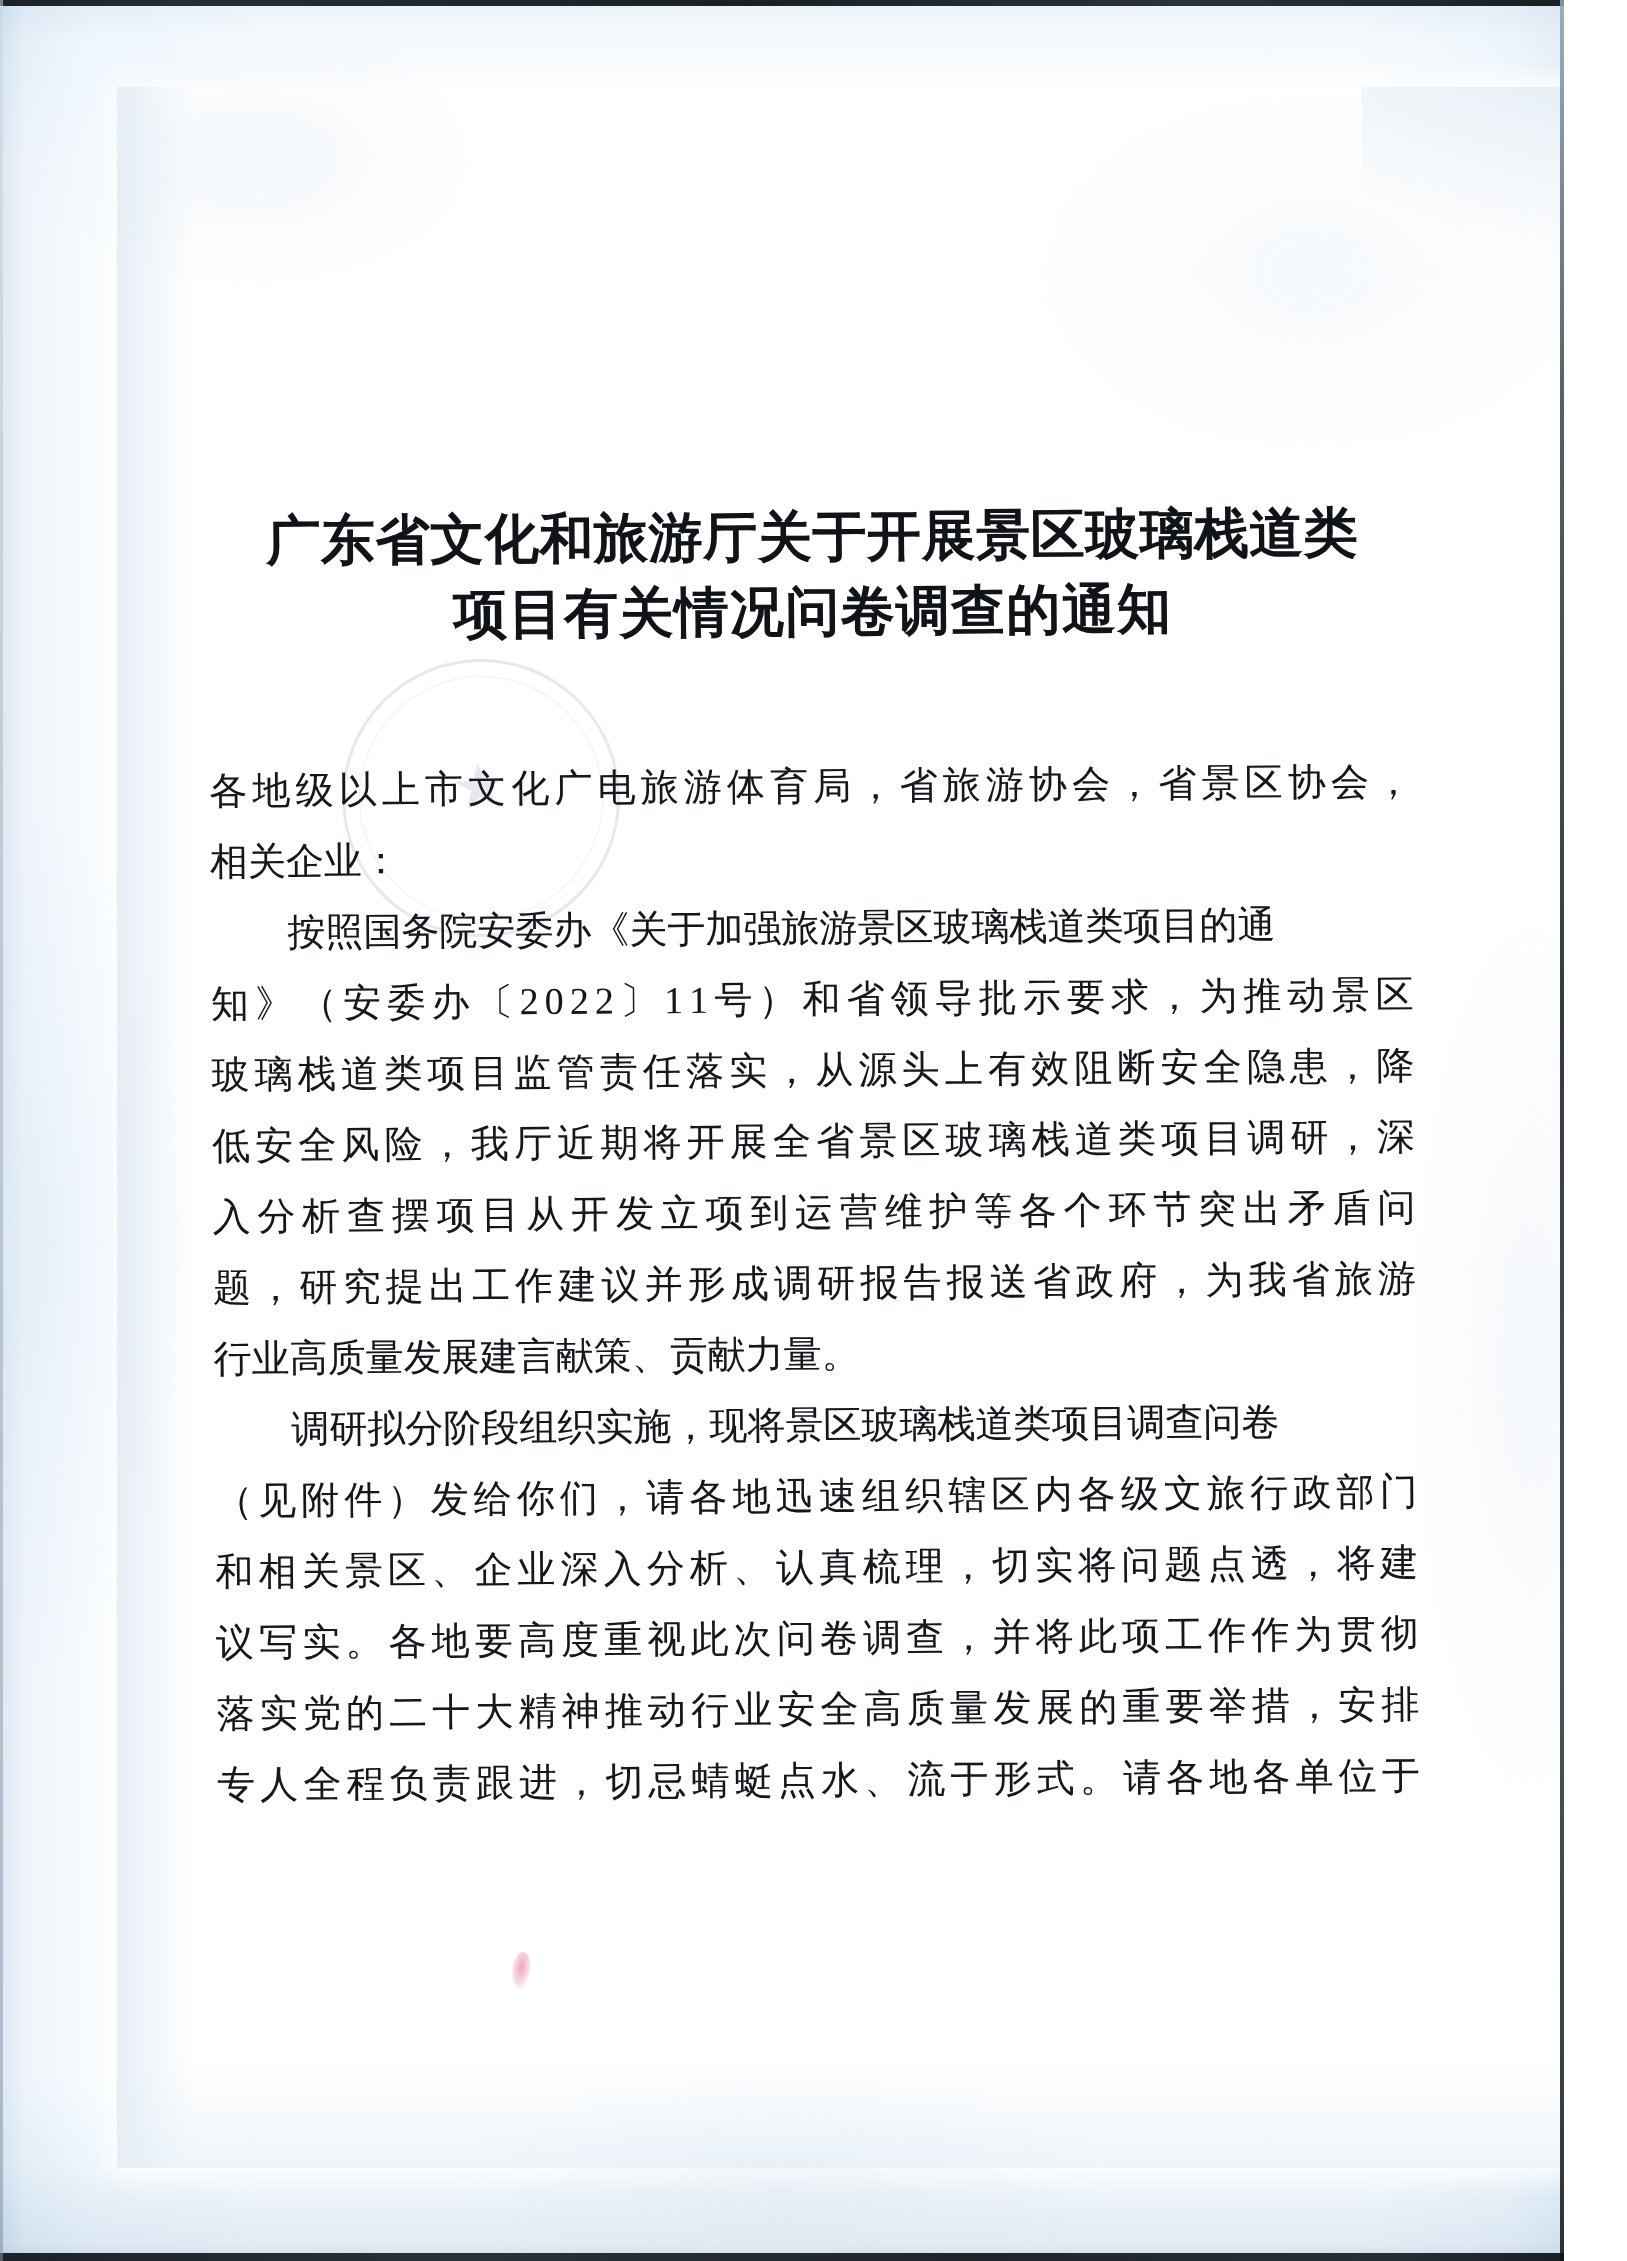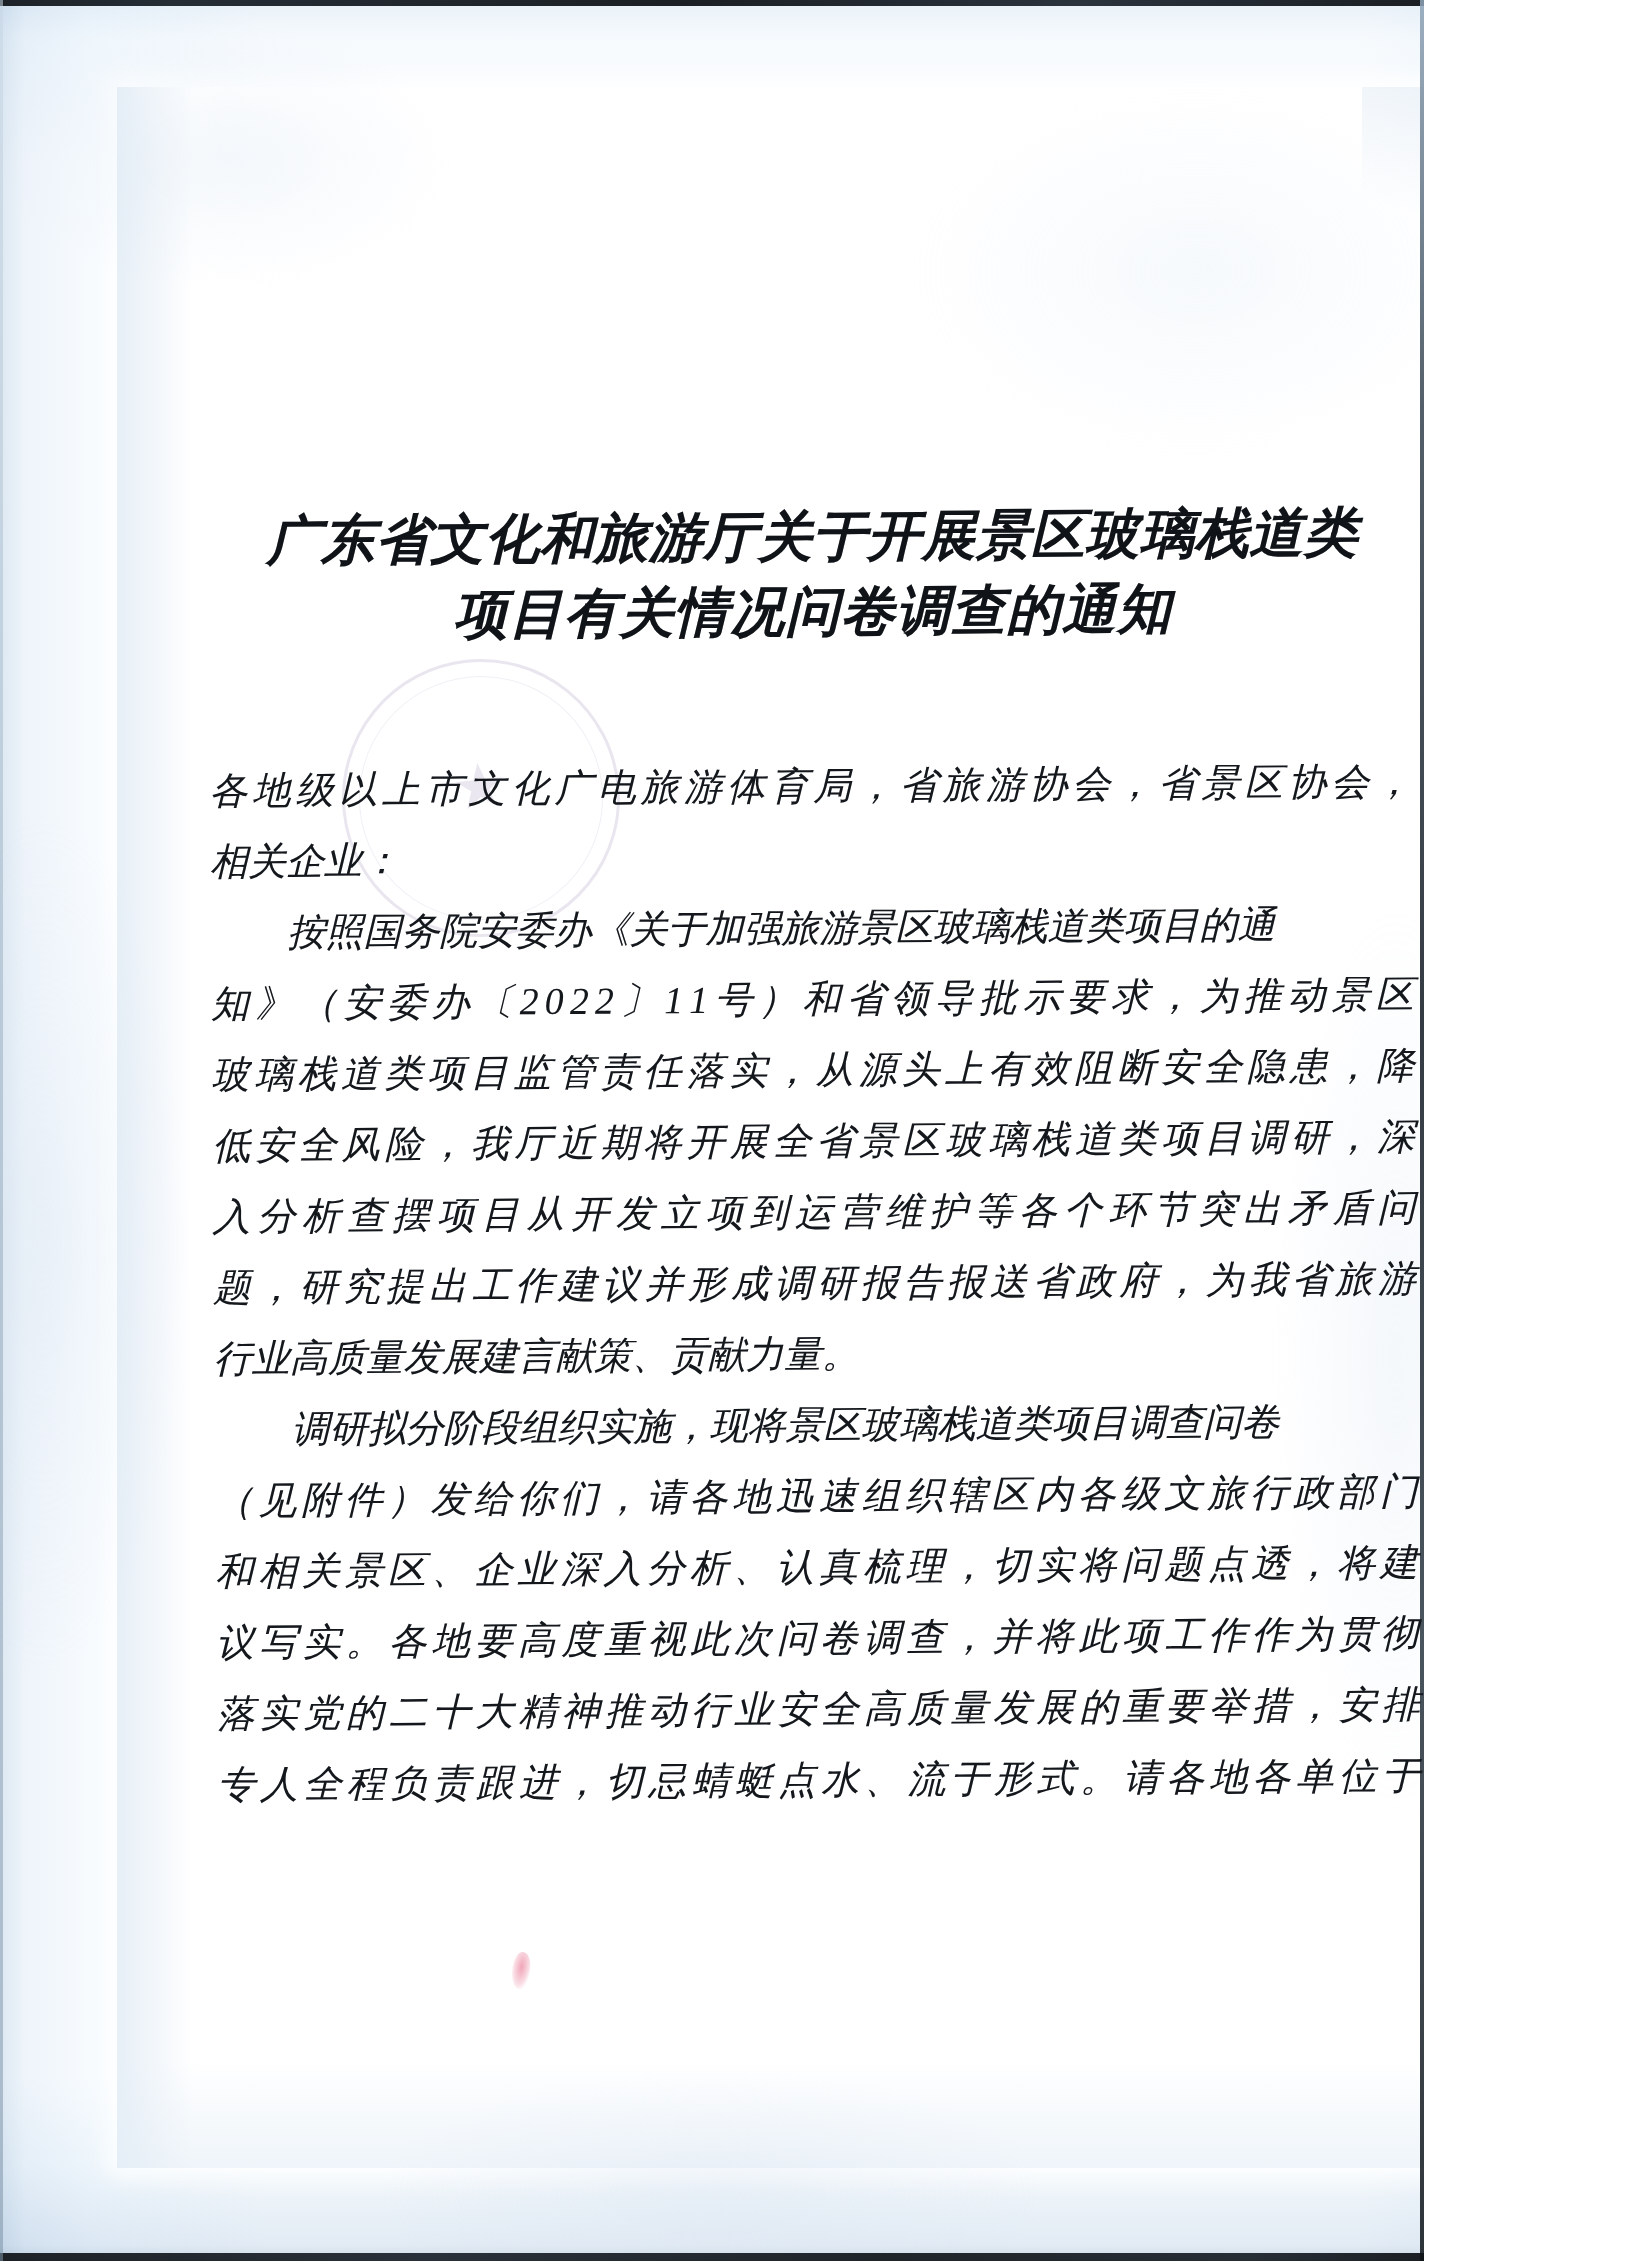--- a/index.html
+++ b/index.html
@@ -3,26 +3,25 @@
 <meta charset="utf-8">
 <style>
   html, body {
     margin: 0;
     padding: 0;
     background: #ffffff;
   }
 
   #page {
     position: relative;
-    width: 1424px;
+    width: 1564px;
     height: 2261px;
     overflow: hidden;
     background: #f4f8fc;
     font-family: "Liberation Serif", "DejaVu Serif", serif;
-    font-style: italic;
   }
 
   
   .scan-bg {
     position: absolute;
     inset: 0;
     background:
       linear-gradient(90deg, #dde8f2 0px, #eef4fa 25px, #f7fbfe 89px, #ffffff 266px, #ffffff 1362px, #f6fafd 1507px, #e7eff7 1596px, #d8e3ee 1628px),
       linear-gradient(180deg, #e9f1f8 0px, #f6fafd 38px, #ffffff 165px, #ffffff 2078px, #f4f9fc 2166px, #e2ebf4 2245px, #cfdbe6 2261px);
     background-blend-mode: multiply;

